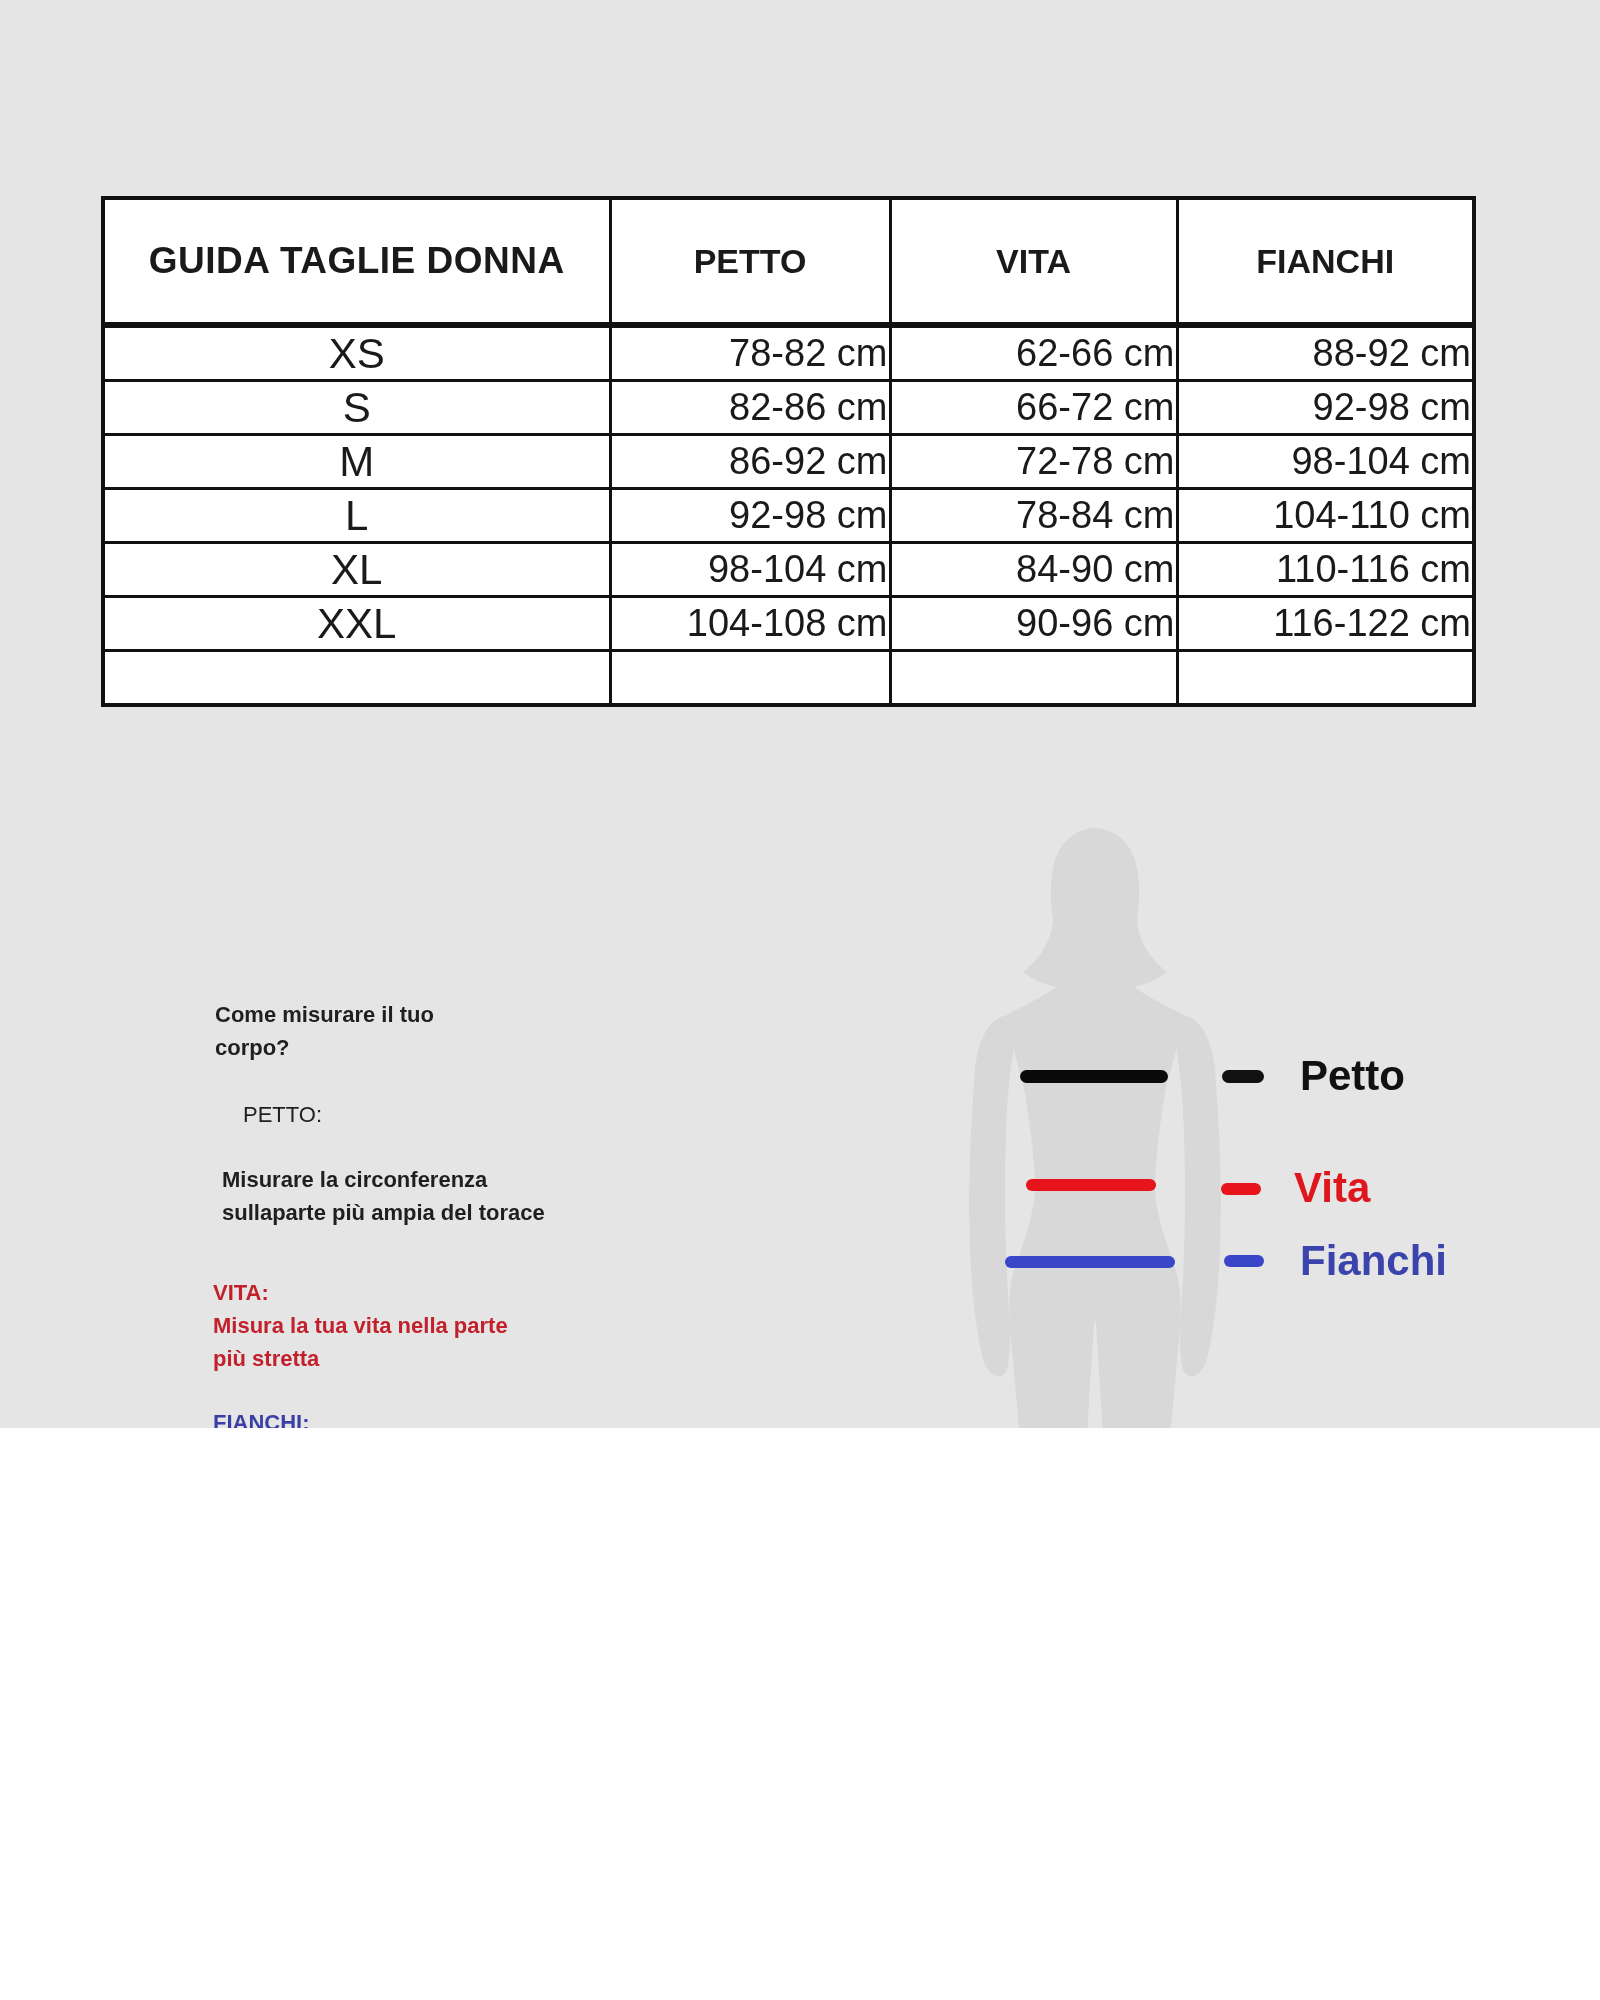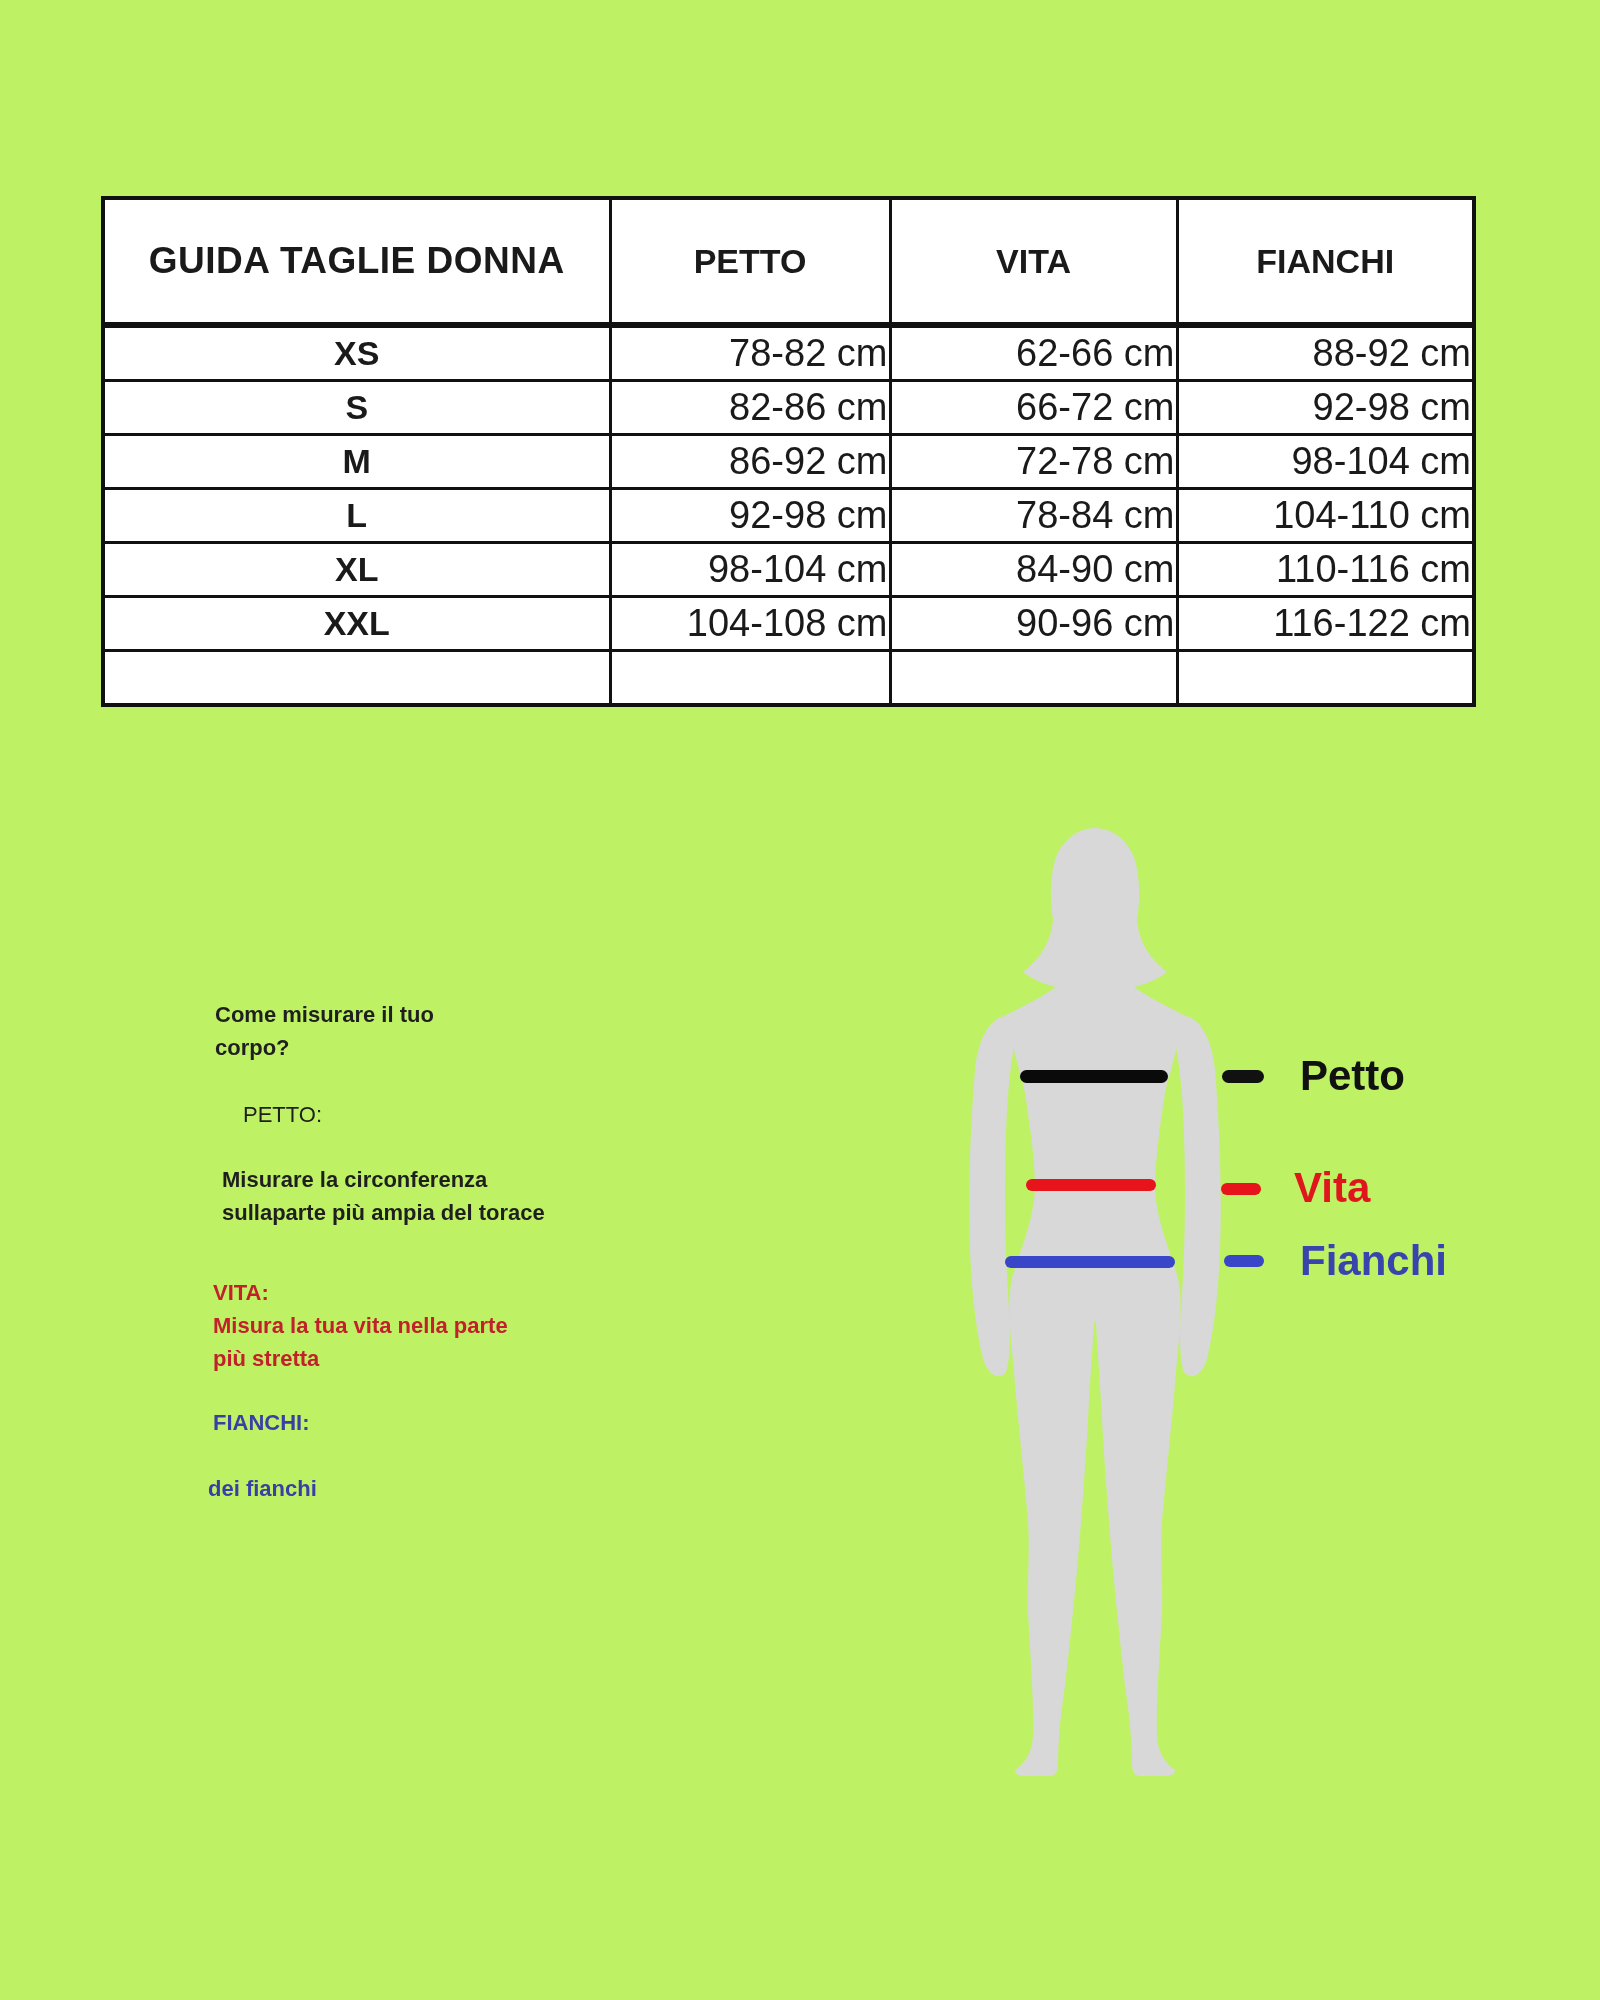--- a/index.html
+++ b/index.html
@@ -1,33 +1,33 @@
 <!DOCTYPE html>
 <html><head>
 <meta charset="utf-8">
 <style>
   html,body{margin:0;padding:0;background:#ffffff;}
   #page{
-    position:relative;width:1600px;height:2000px;background:#bef264;overflow:hidden;
+    position:relative;width:1600px;height:1428px;background:#e5e5e5;overflow:hidden;
     font-family:"Liberation Sans", sans-serif;color:#1a1a1a;
   }
   
   #size-table{
     position:absolute;left:101px;top:196px;width:1371px;
     border-collapse:collapse;table-layout:fixed;background:#fff;
   }
   #size-table td,#size-table th{
     border:3px solid #111;overflow:hidden;white-space:nowrap;
   }
   #size-table{border:4px solid #111;}
   #size-table thead th{height:120px;border-bottom:6px solid #111;}
   #size-table tbody td{height:49px;}
   th.guide-head{font-size:37px;font-weight:bold;text-align:center;letter-spacing:0.5px;}
   th.meas-head{font-size:34px;font-weight:bold;text-align:center;}
-  td.size-cell{font-size:34px;font-weight:bold;text-align:center;}
+  td.size-cell{font-size:42px;font-weight:normal;text-align:center;}
   td.val-cell{font-size:38px;font-weight:normal;text-align:right;padding-left:0;}
   
   .txtblock{position:absolute;line-height:33px;font-size:22px;white-space:nowrap;}
   .bold{font-weight:bold;}
   .black{color:#1f1f1f;}
   .red{color:#c2202a;}
   .blue{color:#3a3fa6;}
   
   #silhouette-svg{position:absolute;left:935px;top:820px;width:360px;height:980px;}
   .legend-dash{position:absolute;border-radius:7px;}

